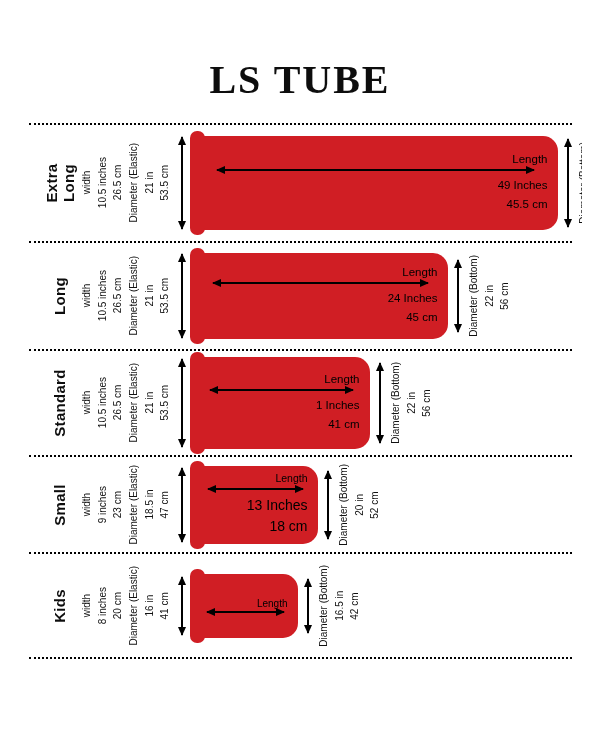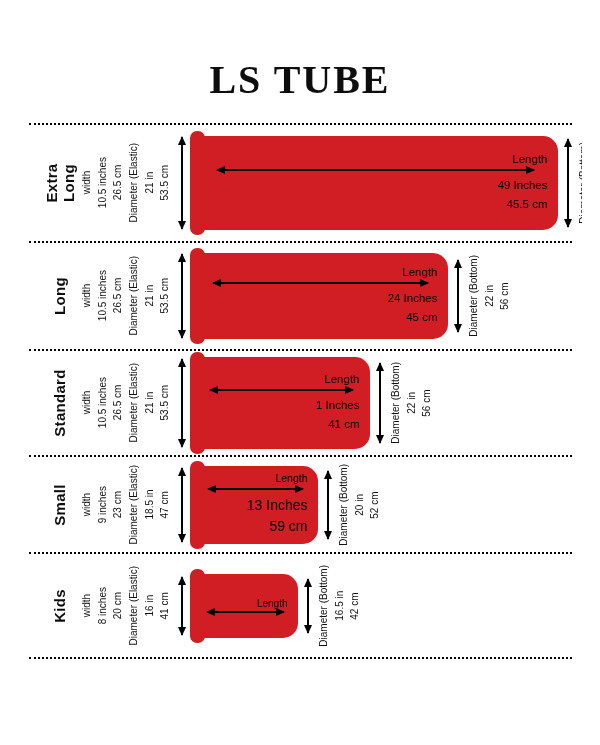--- a/index.html
+++ b/index.html
@@ -206,21 +206,21 @@
         <div>Diameter (Elastic)</div>
         <div>18.5 in</div>
         <div>47 cm</div>
       </div>
       <div class="varrow elastic-arrow"></div>
       <div class="tube">
         <div class="length-label">Length</div>
         <div class="harrow"></div>
         <div class="length-vals">
           <div>13 Inches</div>
-          <div>59 cm</div>
+          <div>18 cm</div>
         </div>
       </div>
       <div class="varrow bottom-arrow"></div>
       <div class="vtext bottom-text">
         <div>Diameter (Bottom)</div>
         <div>20 in</div>
         <div>52 cm</div>
       </div>
     </div>
 

